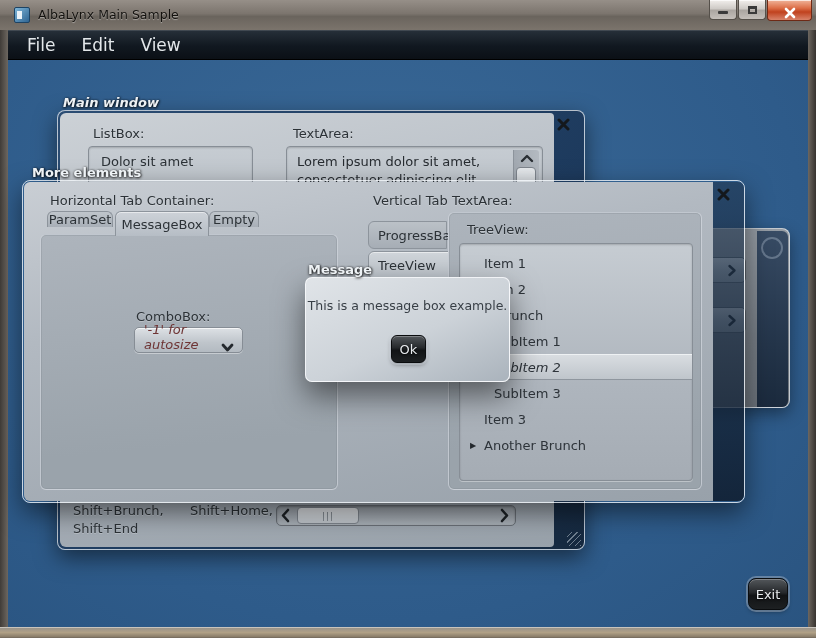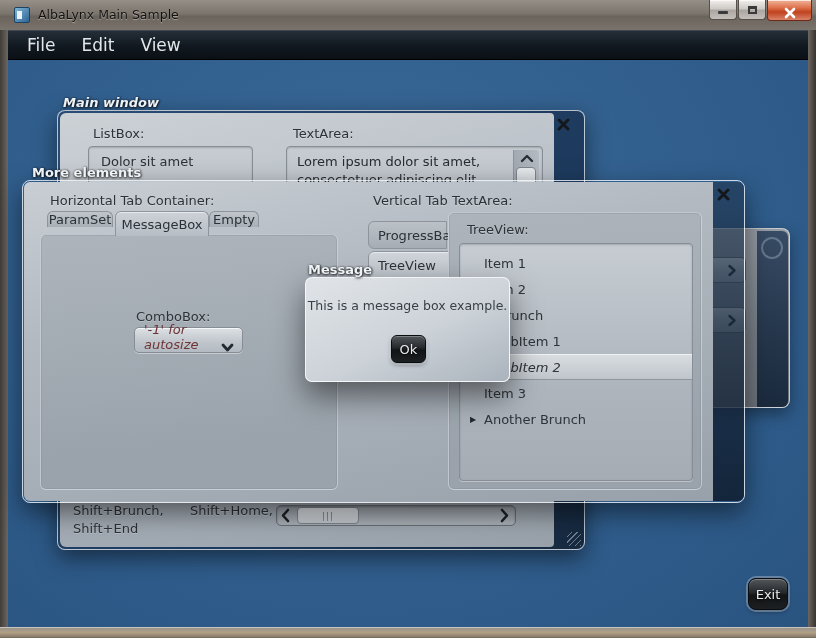--- a/index.html
+++ b/index.html
@@ -267,20 +267,23 @@
               <span class="expander">▼</span>
               <span class="row-text" style="padding-left: 24px;">A Brunch</span>
             </div>
             <div class="tree-row">
               <span class="row-text" style="padding-left: 34px;">SubItem 1</span>
             </div>
             <div class="tree-row selected italic">
               <span class="row-text" style="padding-left: 34px;">SubItem 2</span>
             </div>
             <div class="tree-row">
+              <span class="row-text" style="padding-left: 34px;">SubItem 3</span>
+            </div>
+            <div class="tree-row">
               <span class="row-text" style="padding-left: 24px;">Item 3</span>
             </div>
             <div class="tree-row">
               <span class="expander">▶</span>
               <span class="row-text" style="padding-left: 24px;">Another Brunch</span>
             </div>
           </div>
       </div>
     </div>
     <div id="more-strip" class="abs"></div>

